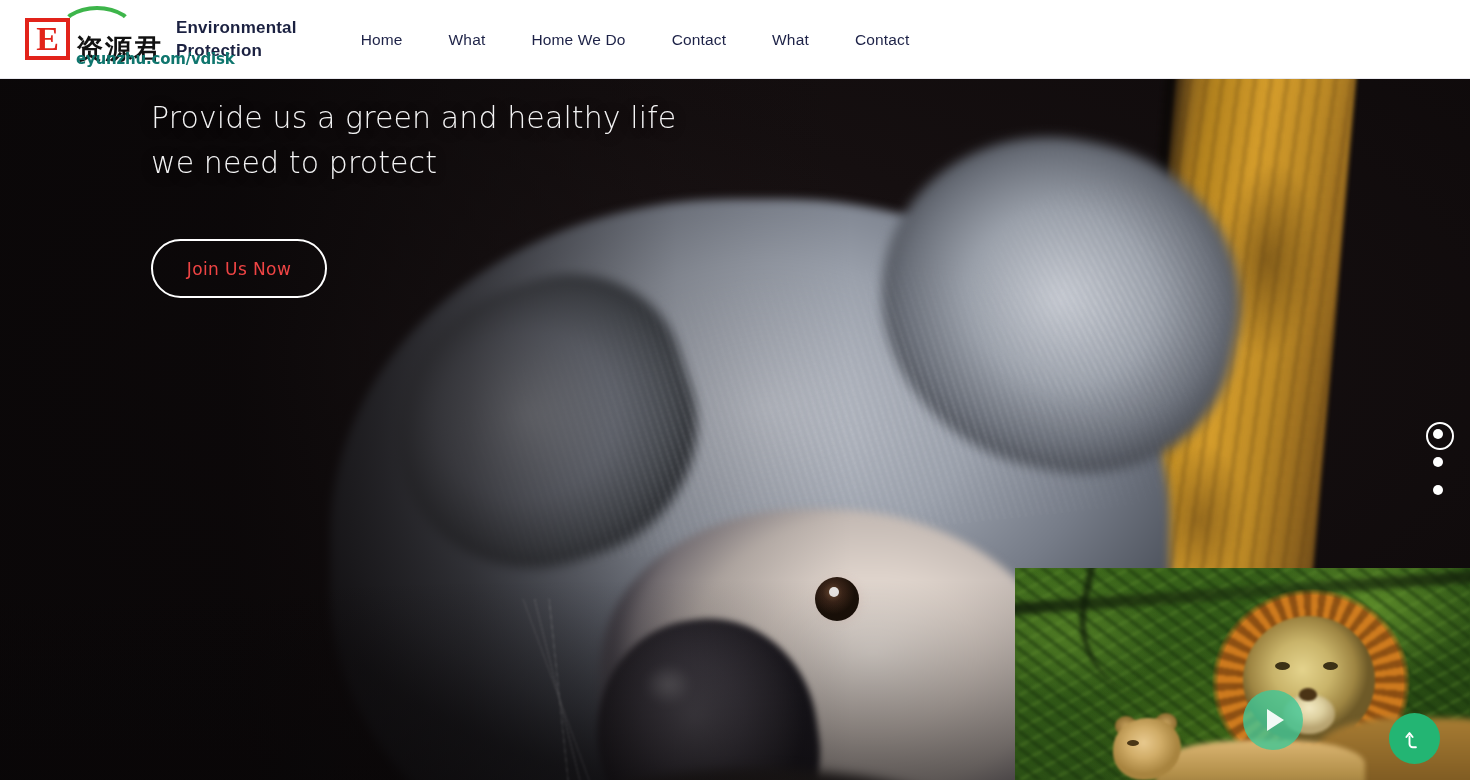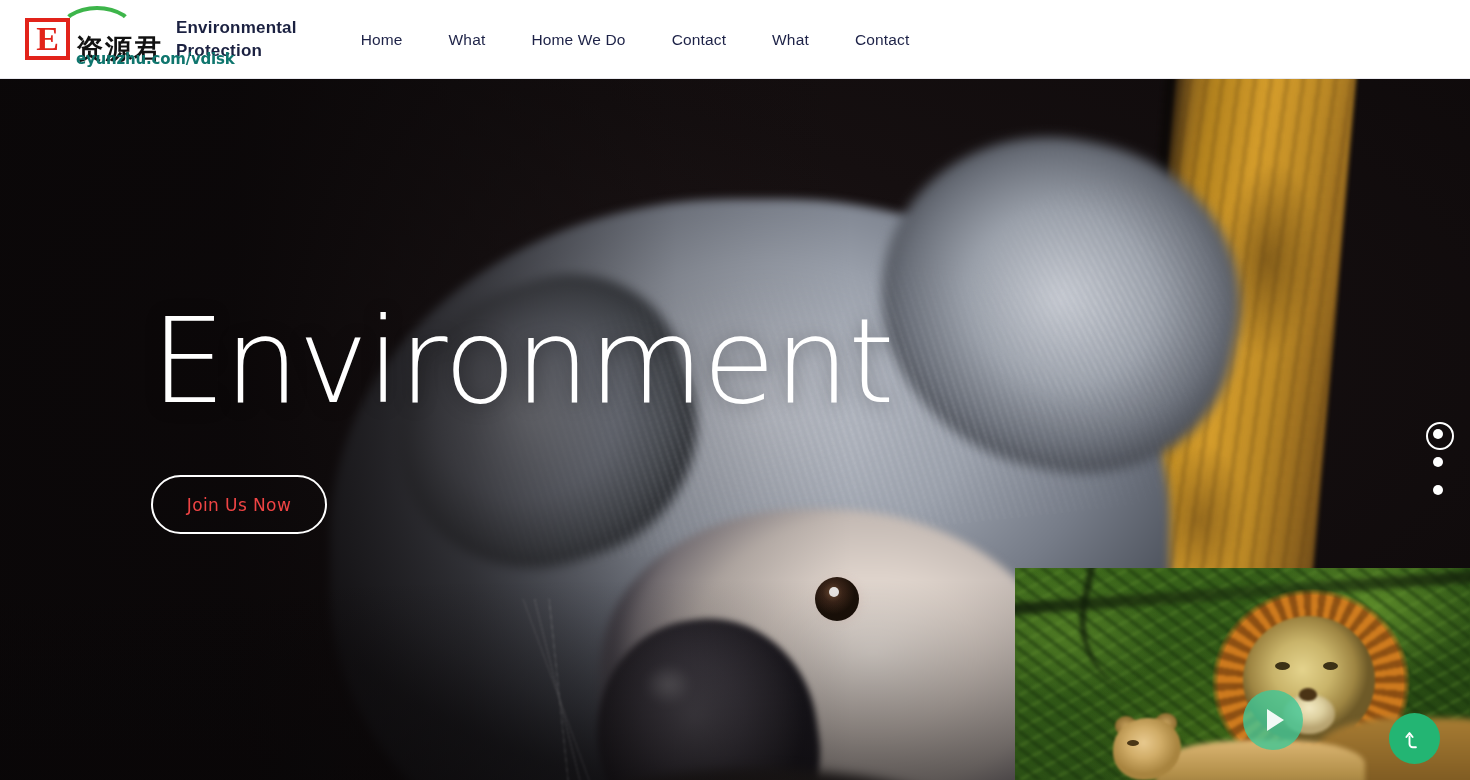--- a/index.html
+++ b/index.html
@@ -481,21 +481,22 @@
     <div class="pl" id="eye-ring"></div>
     <div class="pl" id="eye"></div>
     <div class="pl" id="eye-hl"></div>
     <div class="pl" id="chest"></div>
 
     <div class="pl" id="scrim"></div>
     <div class="pl" id="scrim-bottom"></div>
   </div>
 
   <div id="hero-copy">
-    <div id="hero-title">Environment</div>
+    <div id="hero-sub">Provide us a green and healthy life
+we need to protect</div>
     <button id="join-btn">Join Us Now</button>
   </div>
 
   <div id="dots">
     <div class="dot active"></div>
     <div class="dot"></div>
     <div class="dot"></div>
   </div>
 </div>
 

